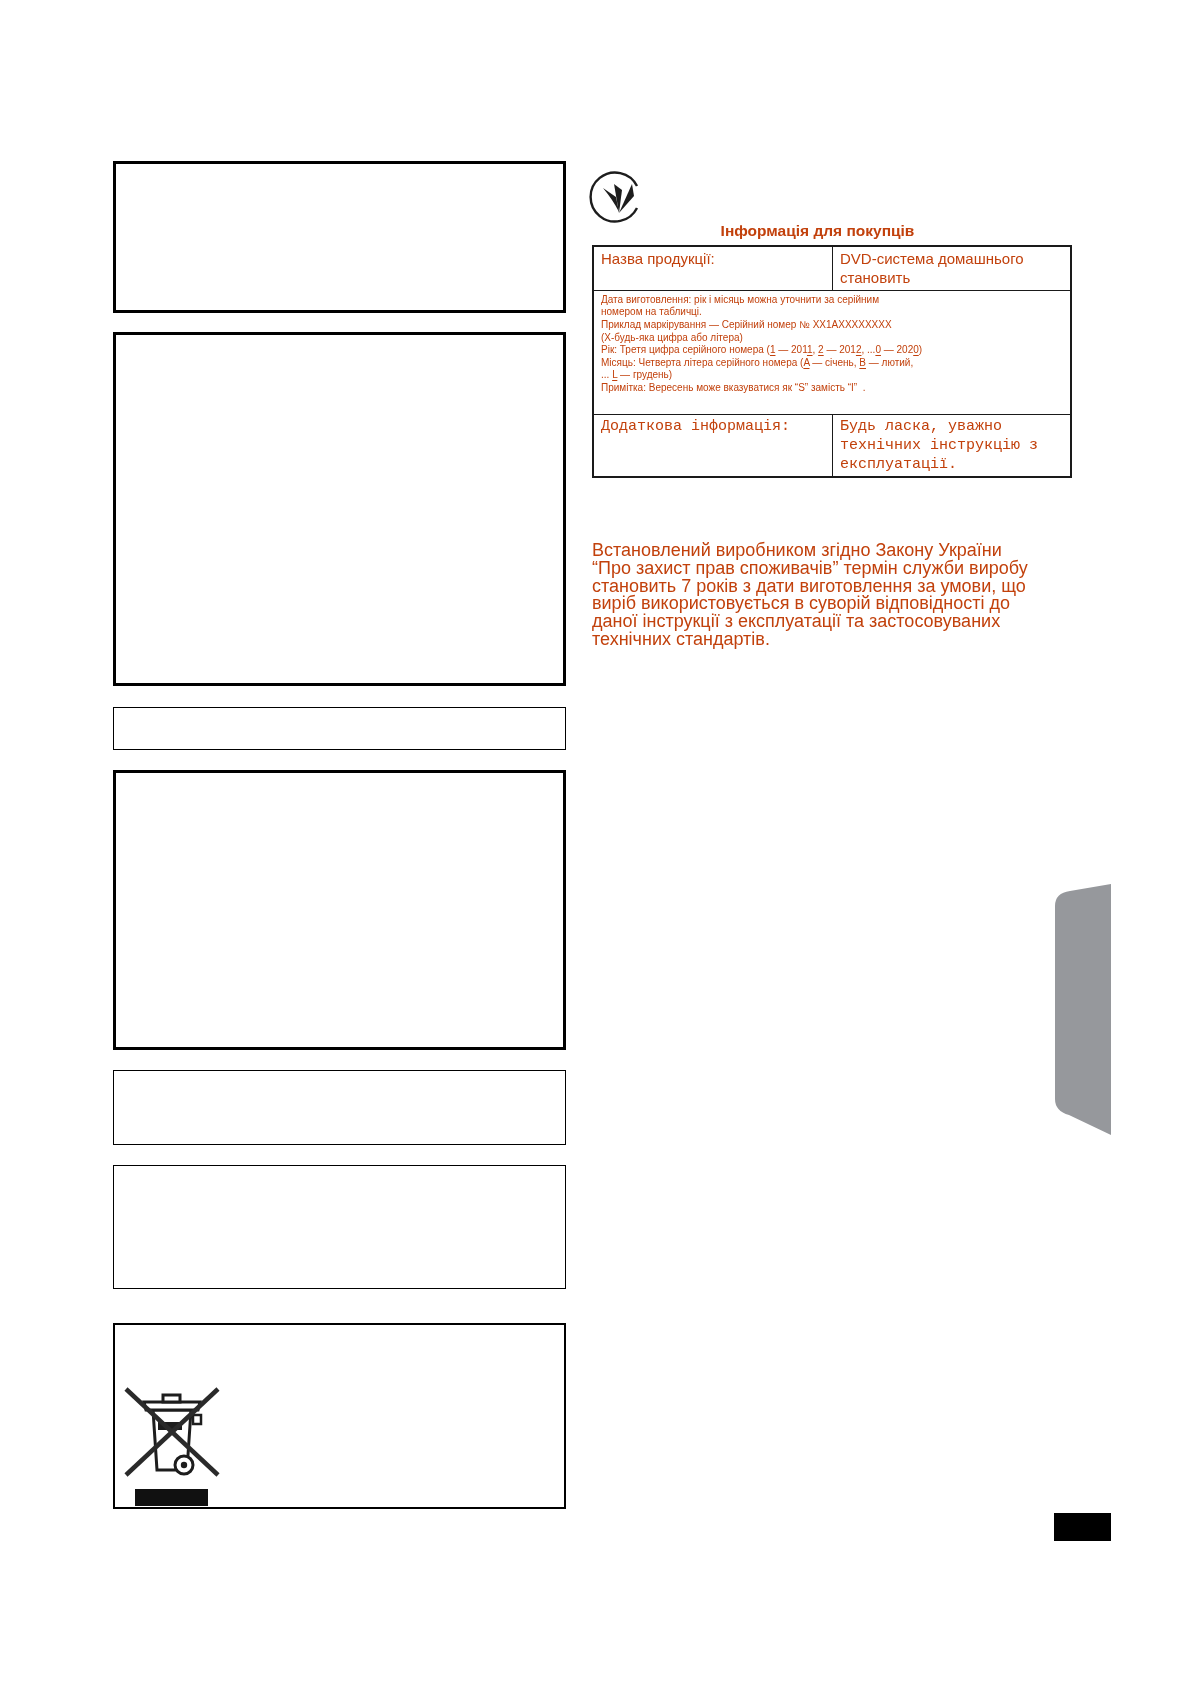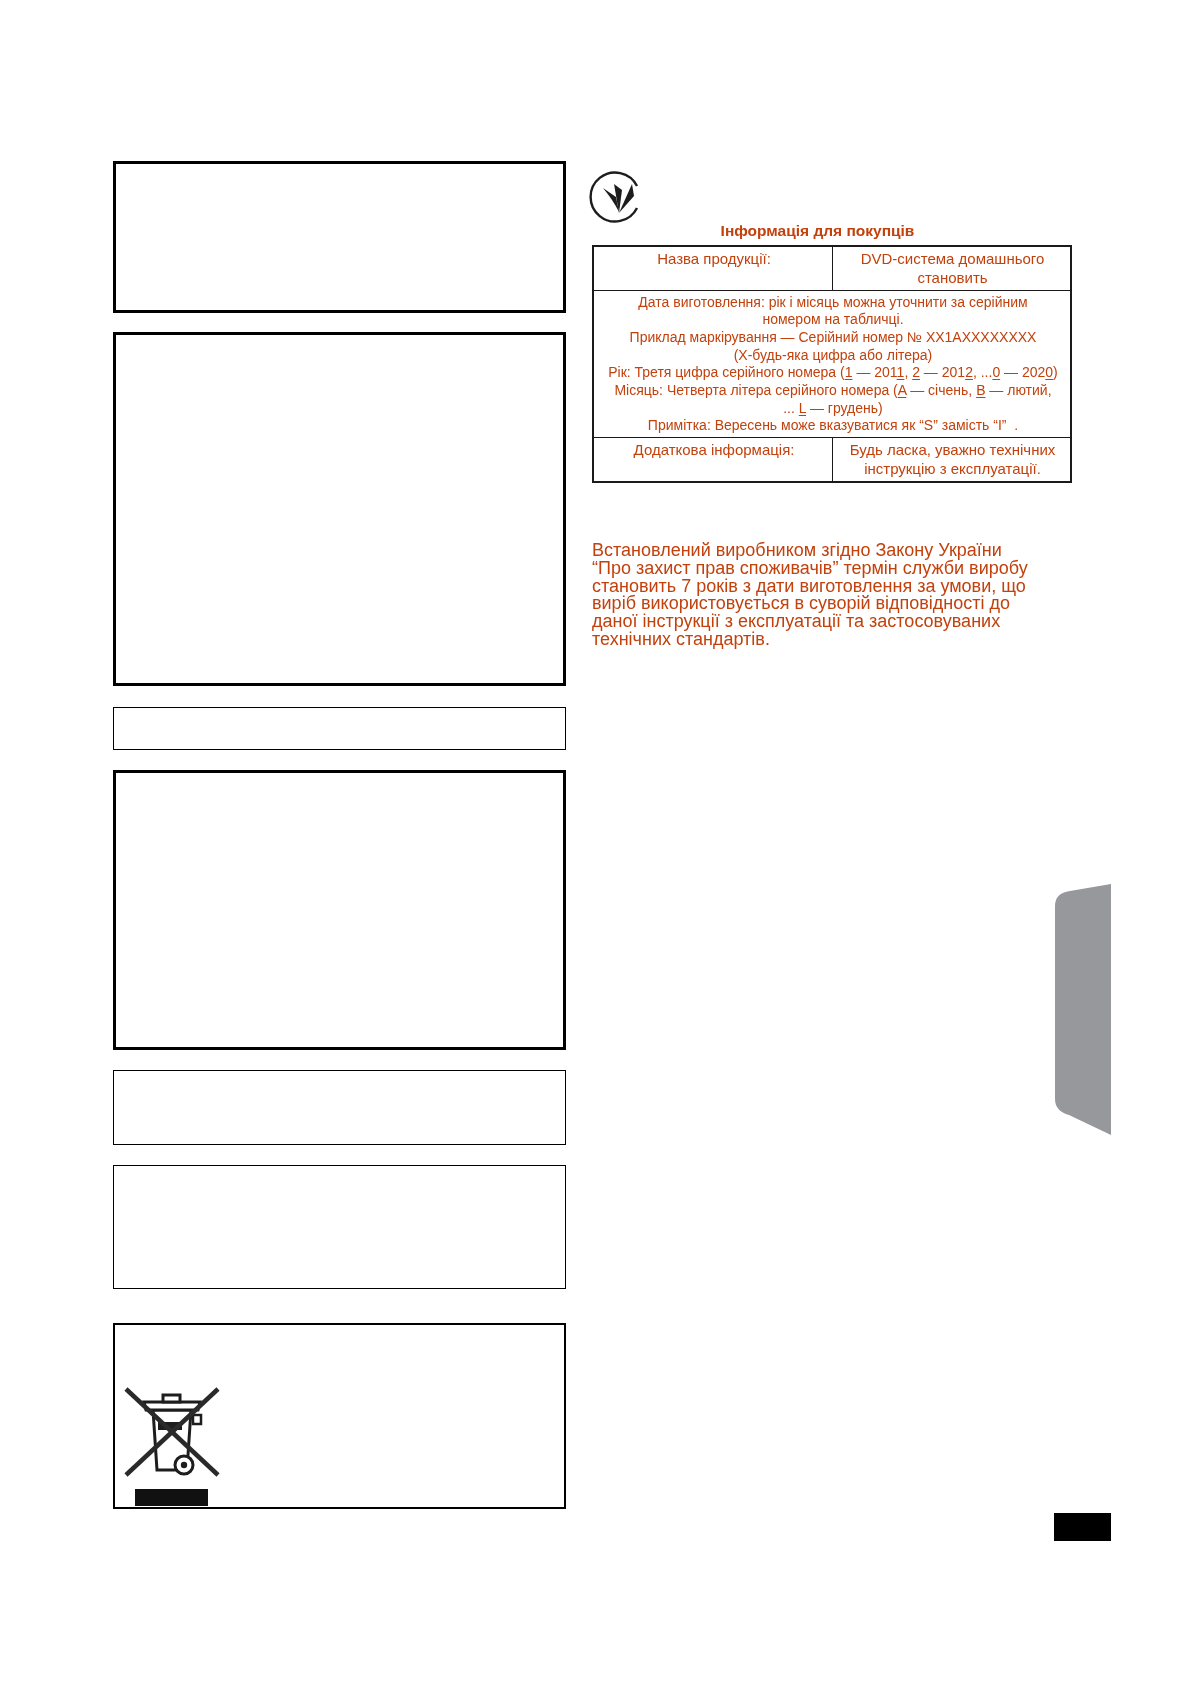--- a/index.html
+++ b/index.html
@@ -12,22 +12,22 @@
   .pbox.mid{border-width:2px;}
   
   .hdr{font-weight:bold;font-size:15.5px;text-align:center;}
   table.binfo{border-collapse:collapse;table-layout:fixed;width:451px;font-size:15px;
               border:2px solid #1a1a1a;}
   table.binfo td{border:1.5px solid #1a1a1a;vertical-align:top;
                  padding:3px 5px 2px 7px;line-height:1.26;}
   td.c1{width:226px;}
   td.c2{width:225px;}
   tr.r1{height:40px;} tr.r2{height:27px;} tr.r3{height:24px;} tr.r4{height:27px;}
-  tr.r5{height:124px;} tr.r6{height:40px;}
-  td.datecell{font-size:14px;line-height:15.6px;padding:3px 2px 2px 6px;}
+  tr.r5{height:124px;} tr.r6{height:40px;font-family:Liberation Mono, monospace;}
+  td.datecell{font-size:10px;line-height:15.6px;padding:3px 2px 2px 6px;}
   td.datecell u{text-underline-offset:2px;}
   .para{font-size:18px;line-height:17.8px;text-align:left;}
   .blackbar{background:#111;}
 </style>
 </head>
 <body>
 
 <div class="page">
 
   <div class="abs pbox" style="left:113px;top:161px;width:453px;height:152px;"></div>
@@ -58,21 +58,21 @@
 
   <svg class="abs" style="left:588px;top:167px;" width="56" height="58" viewBox="0 0 56 58">
     <path d="M 49 19 A 24.5 24.5 0 1 0 49 41" fill="none" stroke="#1d1d1d" stroke-width="2.4"></path>
     <path d="M 15 21 Q 25 33 31 45 L 28 30 Z" fill="#1d1d1d"></path>
     <path d="M 26 17 L 34 23 L 31 46 Z" fill="#1d1d1d"></path>
     <path d="M 44 17 L 46 29 L 31 46 Z" fill="#1d1d1d"></path>
   </svg>
 
   <div class="abs hdr" style="left:592px;top:222px;width:451px;">Інформація для покупців</div>
 
-  <table class="binfo abs" style="left:592px;top:245px;text-align:center;">
+  <table class="binfo abs" style="left:592px;top:245px;">
     <tbody>
         <tr class="r1">
       <td class="c1">Назва продукції:</td>
       <td class="c2">DVD-система домашнього становить</td>
     </tr>
     <tr class="r5">
       <td class="datecell" colspan="2">Дата виготовлення: рік і місяць можна уточнити за серійним<br>номером на табличці.<br>Приклад маркірування — Серійний номер № XX1AXXXXXXXX<br>(X-будь-яка цифра або літера)<br>Рік: Третя цифра серійного номера (<u>1</u> — 201<u>1</u>, <u>2</u> — 201<u>2</u>, ...<u>0</u> — 202<u>0</u>)<br>Місяць: Четверта літера серійного номера (<u>A</u> — січень, <u>B</u> — лютий,<br>... <u>L</u> — грудень)<br>Примітка: Вересень може вказуватися як “S” замість “I”&nbsp; .</td>
     </tr>
     <tr class="r6">
       <td class="c1">Додаткова інформація:</td>

